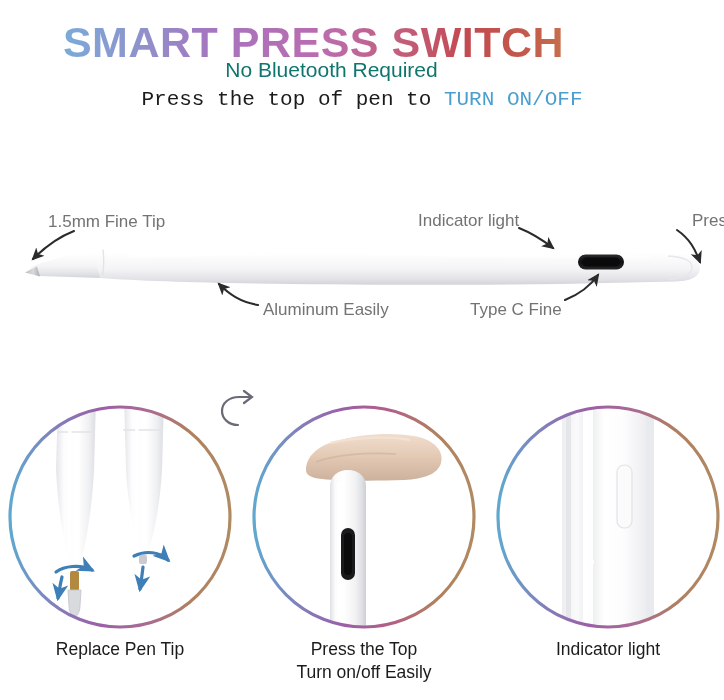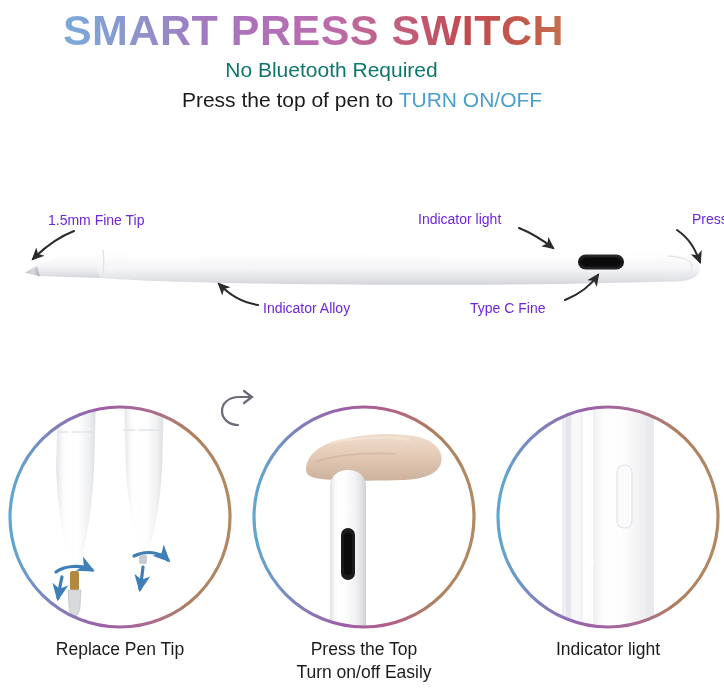--- a/index.html
+++ b/index.html
@@ -17,21 +17,21 @@
     width: 724px;
     height: 700px;
     background: #ffffff;
     overflow: hidden;
   }
 
   
   .title {
     position: absolute;
     left: 0;
-    top: 8px;
+    top: 20px;
     width: 627px;
     text-align: center;
     font-size: 43px;
     font-weight: bold;
     letter-spacing: 0.5px;
     line-height: 1.05;
     background-image: linear-gradient(90deg,
         #6fb3da 0%,
         #7ba9d8 11%,
         #8e93cc 22%,
@@ -60,27 +60,28 @@
   }
   .sub2 {
     position: absolute;
     left: 0;
     top: 88px;
     width: 724px;
     text-align: center;
     font-size: 21px;
     color: #1b1b1b;
     white-space: nowrap;
+    font-family: Liberation Mono, monospace;
   }
   .sub2 .hl { color: #4a9fd0; }
 
   .pen-label {
     position: absolute;
-    font-size: 14px;
-    color: #6d28d9;
+    font-size: 17px;
+    color: #737373;
     white-space: nowrap;
   }
   .lbl-tip   { left: 48px;  top: 212px; }
   .lbl-alloy { left: 263px; top: 300px; }
   .lbl-ind   { left: 418px; top: 211px; }
   .lbl-typec { left: 470px; top: 300px; }
   .lbl-press { left: 665px; top: 211px; margin-left: 27px; }
 
   .svg-layer {
     position: absolute;
@@ -120,21 +121,21 @@
 
   <div class="title">SMART PRESS SWITCH</div>
 
   <div class="sub1">No Bluetooth Required</div>
 
   <div class="sub2">
     <span>Press the top of pen to </span><span class="hl">TURN ON/OFF</span>
   </div>
 
   <div class="pen-label lbl-tip">1.5mm Fine Tip</div>
-  <div class="pen-label lbl-alloy">Indicator Alloy</div>
+  <div class="pen-label lbl-alloy">Aluminum Easily</div>
   <div class="pen-label lbl-ind">Indicator light</div>
   <div class="pen-label lbl-typec">Type C Fine</div>
   <div class="pen-label lbl-press">Press</div>
 
   <svg class="svg-layer" viewBox="0 0 724 700" xmlns="http://www.w3.org/2000/svg">
     <defs>
 
       <linearGradient id="penBody" x1="0" y1="0" x2="0" y2="1">
         <stop offset="0%" stop-color="#ffffff"></stop>
         <stop offset="22%" stop-color="#ffffff"></stop>

